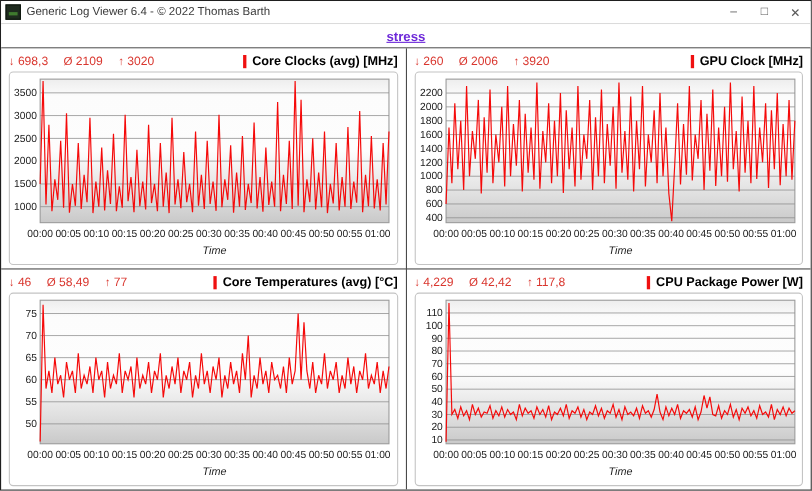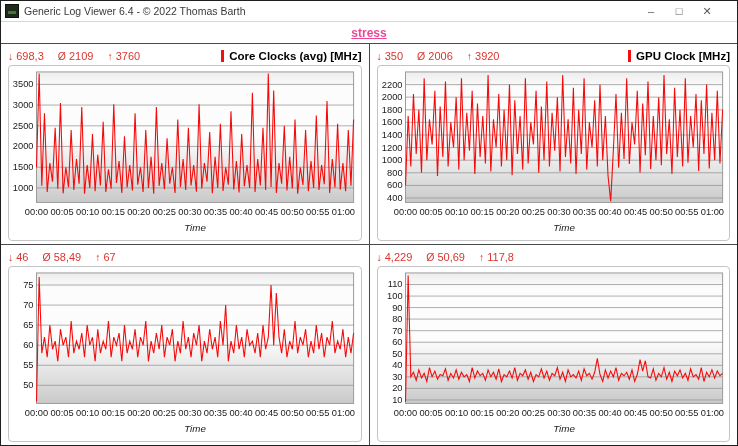--- a/index.html
+++ b/index.html
@@ -1,31 +1,31 @@
 <!DOCTYPE html>
 <html><head>
 <meta charset="utf-8">
 <style>
   html,body{margin:0;padding:0;background:#888;font-family:"Liberation Sans",sans-serif;}
   .window{width:738px;height:446px;box-sizing:border-box;border:1px solid #1f1f1f;
     background:#fff;display:flex;flex-direction:column;overflow:hidden;}
   
   .titlebar{height:20px;flex:0 0 20px;background:#ffffff;border-bottom:1px solid #d7d7d7;
-    display:flex;align-items:center;padding:0 16px 0 4px;}
+    display:flex;align-items:center;padding:0 0 0 4px;}
   .appicon{width:12px;height:12px;background:#1e2a1e;border:1px solid #0c140c;margin-right:5px;
     position:relative;flex:0 0 auto;}
   .appicon::after{content:"";position:absolute;left:2px;top:6px;width:8px;height:3px;background:#3f7a2e;}
   .titletext{font-size:10.5px;color:#3a3a3a;white-space:nowrap;}
   .wincontrols{margin-left:auto;display:flex;height:100%;}
   .winbtn{width:28px;display:flex;align-items:center;justify-content:center;
     font-size:11px;color:#5a5a5a;cursor:default;}
   
   .header{height:21px;flex:0 0 21px;background:#fff;border-bottom:1px solid #4a4a4a;
     display:flex;align-items:center;justify-content:center;}
-  .headertitle{font-size:12px;font-weight:bold;color:#ec4899;text-decoration:underline;}
+  .headertitle{font-size:12px;font-weight:bold;color:#6d28d9;text-decoration:underline;}
   
   .grid{flex:1 1 auto;display:grid;grid-template-columns:1fr 1fr;grid-template-rows:1fr 1fr;
     gap:1px;background:#4a4a4a;min-height:0;}
   .cell{background:#fff;display:flex;flex-direction:column;min-height:0;min-width:0;
     padding:3px 7px 3px 7px;box-sizing:border-box;}
   .statsrow{height:18px;flex:0 0 18px;display:flex;align-items:center;font-size:11px;}
   .stat{display:flex;align-items:center;margin-right:14px;color:#d9362e;}
   .stat .sym{margin-right:3px;font-size:10.5px;}
   .charttitle{margin-left:auto;display:flex;align-items:center;font-size:11.5px;font-weight:bold;color:#000;}
   .accentbar{width:3px;height:12px;background:#ef1010;margin-right:5px;}
@@ -58,21 +58,21 @@
         <span class="stat">
           <span class="sym">↓</span>
           <span>698,3</span>
         </span>
         <span class="stat">
           <span class="sym">Ø</span>
           <span>2109</span>
         </span>
         <span class="stat">
           <span class="sym">↑</span>
-          <span>3760</span>
+          <span>3020</span>
         </span>
         <span class="charttitle">
           <span class="accentbar"></span>
           <span>Core Clocks (avg) [MHz]</span>
         </span>
       </div>
       <div class="panel">
         <svg viewBox="0 0 356 174" preserveAspectRatio="none">
             <defs>
               <linearGradient id="grad0" x1="0" y1="0" x2="0" y2="1">
@@ -112,21 +112,21 @@
             <polyline points="27.0,101.4 29.7,6.7 32.4,120.2 35.1,46.9 37.9,126.5 40.6,97.2 43.3,116.0 46.0,61.6 48.7,123.2 51.4,36.4 54.1,127.8 56.9,101.4 59.6,121.5 62.3,63.7 65.0,124.4 67.7,93.0 70.4,118.1 73.1,40.6 75.9,128.2 78.6,99.3 81.3,122.3 84.0,67.9 86.7,125.7 89.4,88.8 92.1,119.8 94.9,55.3 97.6,126.5 100.3,103.5 103.0,123.2 105.7,37.7 108.4,117.3 111.1,95.1 113.9,127.4 116.6,70.0 119.3,121.9 122.0,99.3 124.7,124.8 127.4,46.9 130.1,119.0 132.9,101.4 135.6,126.5 138.3,63.7 141.0,122.3 143.7,90.9 146.4,128.2 149.1,40.6 151.9,120.2 154.6,97.2 157.3,123.6 160.0,72.0 162.7,118.1 165.4,101.4 168.1,127.4 170.9,53.2 173.6,121.5 176.3,93.0 179.0,124.4 181.7,61.6 184.4,119.8 187.1,99.3 189.9,126.1 192.6,37.7 195.3,122.8 198.0,97.2 200.7,116.0 203.4,65.8 206.1,127.8 208.9,90.9 211.6,122.3 214.3,57.4 217.0,125.3 219.7,101.4 222.4,119.0 225.1,44.8 227.9,124.0 230.6,95.1 233.3,126.9 236.0,67.9 238.7,120.7 241.4,99.3 244.1,122.3 246.9,26.0 249.6,126.5 252.3,93.0 255.0,119.8 257.7,61.6 260.4,124.4 263.1,6.7 265.9,121.5 268.6,23.9 271.3,127.4 274.0,97.2 276.7,118.1 279.4,59.5 282.1,124.8 284.9,90.9 287.6,122.8 290.3,53.2 293.0,128.2 295.7,101.4 298.4,119.4 301.1,63.7 303.9,125.7 306.6,95.1 309.3,122.3 312.0,49.0 314.7,124.4 317.4,99.3 320.1,118.6 322.9,34.3 325.6,127.4 328.3,93.0 331.0,121.9 333.7,57.4 336.4,124.0 339.1,97.2 341.9,125.7 344.6,63.7 347.3,120.2 350.0,53.2" fill="none" stroke="#f50a0a" stroke-width="1.1"></polyline>
             <text x="188.5" y="166" text-anchor="middle" font-size="10" font-style="italic" fill="#1a1a1a">Time</text>
           </svg>
       </div>
     </div>
 
     <div class="cell">
       <div class="statsrow">
         <span class="stat">
           <span class="sym">↓</span>
-          <span>350</span>
+          <span>260</span>
         </span>
         <span class="stat">
           <span class="sym">Ø</span>
           <span>2006</span>
         </span>
         <span class="stat">
           <span class="sym">↑</span>
           <span>3920</span>
         </span>
         <span class="charttitle">
@@ -190,21 +190,25 @@
         <span class="stat">
           <span class="sym">↓</span>
           <span>46</span>
         </span>
         <span class="stat">
           <span class="sym">Ø</span>
           <span>58,49</span>
         </span>
         <span class="stat">
           <span class="sym">↑</span>
-          <span>67</span>
+          <span>77</span>
+        </span>
+        <span class="charttitle">
+          <span class="accentbar"></span>
+          <span>Core Temperatures (avg) [°C]</span>
         </span>
       </div>
       <div class="panel">
         <svg viewBox="0 0 356 174" preserveAspectRatio="none">
             <defs>
               <linearGradient id="grad2" x1="0" y1="0" x2="0" y2="1">
                 <stop offset="0" stop-color="#ededed"></stop>
                 <stop offset="0.12" stop-color="#fcfcfc"></stop>
                 <stop offset="0.5" stop-color="#fdfdfd"></stop>
                 <stop offset="0.8" stop-color="#e0e0e0"></stop>
@@ -244,25 +248,29 @@
     </div>
 
     <div class="cell">
       <div class="statsrow">
         <span class="stat">
           <span class="sym">↓</span>
           <span>4,229</span>
         </span>
         <span class="stat">
           <span class="sym">Ø</span>
-          <span>50,69</span>
+          <span>42,42</span>
         </span>
         <span class="stat">
           <span class="sym">↑</span>
           <span>117,8</span>
+        </span>
+        <span class="charttitle">
+          <span class="accentbar"></span>
+          <span>CPU Package Power [W]</span>
         </span>
       </div>
       <div class="panel">
         <svg viewBox="0 0 356 174" preserveAspectRatio="none">
             <defs>
               <linearGradient id="grad3" x1="0" y1="0" x2="0" y2="1">
                 <stop offset="0" stop-color="#ededed"></stop>
                 <stop offset="0.12" stop-color="#fcfcfc"></stop>
                 <stop offset="0.5" stop-color="#fdfdfd"></stop>
                 <stop offset="0.8" stop-color="#e0e0e0"></stop>

